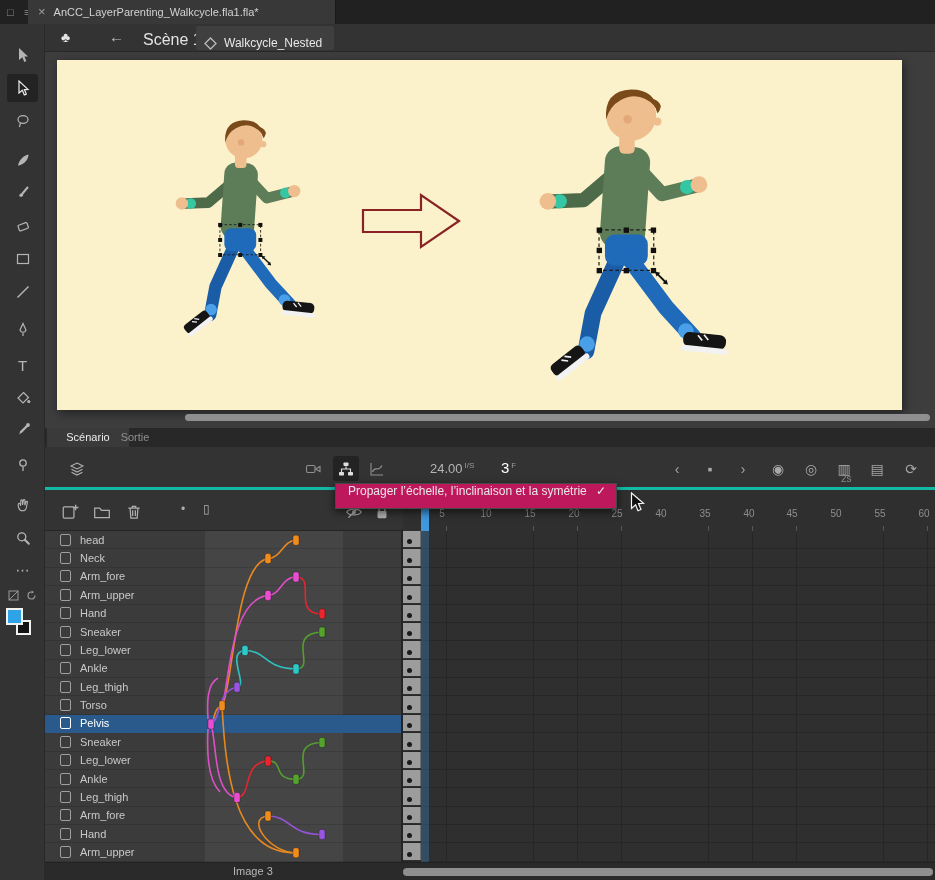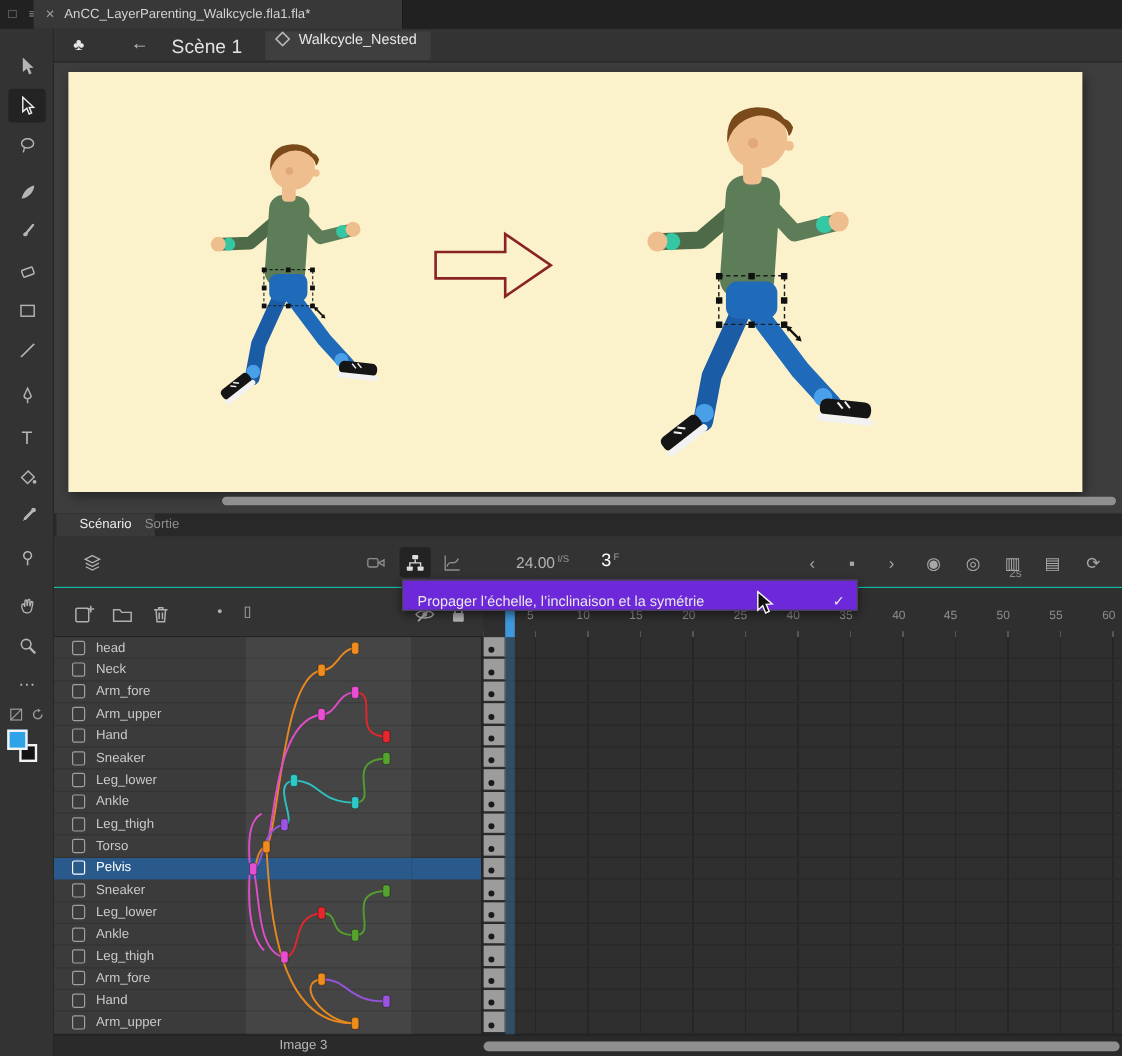--- a/index.html
+++ b/index.html
@@ -11,21 +11,21 @@
   .mini-glyph{position:absolute;top:3px;font-size:11px;color:#8f8f8f;line-height:18px}
   #doc-tab{position:absolute;left:28px;top:0;width:308px;height:24px;background:#383838;display:flex;align-items:center;gap:8px;padding:0 10px;border-right:1px solid #1a1a1a}
   #doc-tab .close{color:#9f9f9f;font-size:13px;line-height:24px}
   #doc-tab .title{font-size:11px;color:#d2d2d2;white-space:nowrap}
 
   
   #editbar{position:absolute;left:45px;top:24px;width:890px;height:28px;background:#333;border-bottom:1px solid #282828;z-index:9}
   #editbar .club{position:absolute;left:16px;top:5px;font-size:14px;color:#e6e6e6}
   #editbar .back{position:absolute;left:64px;top:4px;font-size:15px;color:#c4c4c4}
   #editbar .scene{position:absolute;left:98px;top:7px;font-size:16px;color:#e2e2e2}
-  #symbol-chip{position:absolute;left:176px;top:2px;height:24px;background:#3f3f3f;border-radius:2px;display:flex;align-items:flex-start;gap:7px;padding:0 12px 0 8px}
+  #symbol-chip{position:absolute;left:151px;top:2px;height:24px;background:#3f3f3f;border-radius:2px;display:flex;align-items:flex-end;gap:7px;padding:0 12px 0 8px}
   #symbol-chip .lbl{font-size:12px;color:#e8e8e8;white-space:nowrap}
 
   
   #toolbar{position:absolute;left:0;top:24px;width:45px;height:856px;background:#333;border-right:1px solid #292929;z-index:8}
   .tool{position:absolute;left:0;width:45px;height:28px;display:flex;align-items:center;justify-content:center;color:#b5b5b5}
   .tool svg{display:block}
   .tool.active-bg{width:31px;left:7px;background:#232323;border-radius:3px}
   .tglyph{font-size:14px;color:#b5b5b5}
 
   
@@ -33,21 +33,21 @@
   #canvas{position:absolute;left:12px;top:8px;width:845px;height:350px;background:#FBF2CC;box-shadow:2px 3px 9px rgba(0,0,0,.45);overflow:hidden}
   #stage-hscroll{position:absolute;left:140px;top:362px;width:745px;height:7px;background:#8f8f8f;border-radius:4px}
 
   
   #timeline{position:absolute;left:45px;top:428px;width:890px;height:452px;background:#333;z-index:2}
   #tl-tabs{position:absolute;left:0;top:0;width:890px;height:19px;background:#282828}
   .tl-tab{position:absolute;top:0;height:19px;font-size:11px;line-height:19px;text-align:center}
   .tl-tab.active{background:#3a3a3a;color:#ececec}
   .tl-tab.inactive{color:#8f8f8f}
 
-  #tl-toolbar{position:absolute;left:0;top:19px;width:890px;height:43px;background:#333;border-bottom:1px solid #14b8a6}
+  #tl-toolbar{position:absolute;left:0;top:19px;width:890px;height:43px;background:#333;border-bottom:3px solid #14b8a6}
   .tb-icon{position:absolute;top:12px;width:20px;height:20px;display:flex;align-items:center;justify-content:center;color:#9f9f9f}
   .tb-btn-active{position:absolute;top:9px;width:26px;height:25px;background:#232323;border-radius:3px;display:flex;align-items:center;justify-content:center;color:#e0e0e0}
   .tb-glyph{position:absolute;top:12px;width:18px;height:20px;font-size:14px;line-height:20px;text-align:center;color:#a8a8a8}
   #fps-val{position:absolute;left:385px;top:14px;font-size:13px;color:#b4b4b4}
   #frame-val{position:absolute;left:456px;top:12px;font-size:15px;color:#fff}
   .sup{font-size:8px;position:relative;top:-5px;margin-left:2px;color:#9a9a9a}
   #seconds-label{position:absolute;left:796px;top:26px;font-size:10px;color:#8a8a8a}
 
   #tl-header{position:absolute;left:0;top:62px;width:890px;height:41px;background:#333;border-bottom:1px solid #242424}
   .h-icon{position:absolute;top:13px;width:18px;height:18px;color:#b0b0b0}
@@ -73,22 +73,22 @@
   .fspan{position:absolute;left:0;top:0;bottom:1px;width:17.5px;background:#9c9c9c;border-right:1px solid #6f6f6f}
   .kdot{position:absolute;left:4px;bottom:3px;width:5px;height:5px;border-radius:50%;background:#1a1a1a}
   #wires{position:absolute;left:160px;top:0;width:138px;height:331px;pointer-events:none;z-index:4}
   #playhead-col{position:absolute;left:375.5px;top:0;width:8.75px;height:331px;background:rgba(63,150,217,.30);z-index:5}
 
   #tl-status{position:absolute;left:0;top:434px;width:890px;height:18px;background:#2a2a2a;border-top:1px solid #222}
   #status-label{position:absolute;left:188px;top:2px;width:80px;text-align:left;font-size:11px;color:#b8b8b8}
   #tl-hscroll{position:absolute;left:358px;top:5px;width:530px;height:8px;background:#8f8f8f;border-radius:4px}
 
   
-  #parent-tooltip{position:absolute;left:335px;top:483px;width:380px;height:26px;background:#6d28d9;border:1px solid #484848;
-     box-shadow:0 3px 8px rgba(0,0,0,.6);display:flex;align-items:flex-end;z-index:40}
+  #parent-tooltip{position:absolute;left:335px;top:483px;width:282px;height:26px;background:#be185d;border:1px solid #484848;
+     box-shadow:0 3px 8px rgba(0,0,0,.6);display:flex;align-items:flex-start;z-index:40}
   #parent-tooltip .txt{font-size:12px;color:#e8e8e8;padding-left:12px;white-space:nowrap}
   #parent-tooltip .chk{margin-left:auto;padding-right:10px;font-size:12px;color:#e8e8e8}
   #mouse-cursor{position:absolute;left:630px;top:492px;z-index:50;pointer-events:none}
 
   
   #swatch-fill{position:absolute;left:6px;top:584px;width:17px;height:17px;background:#2FA3E8;border:2px solid #f2f2f2;z-index:3}
   #swatch-stroke{position:absolute;left:16px;top:596px;width:15px;height:15px;background:#141414;border:2px solid #f2f2f2;z-index:2}
 </style>
 </head>
 <body>

